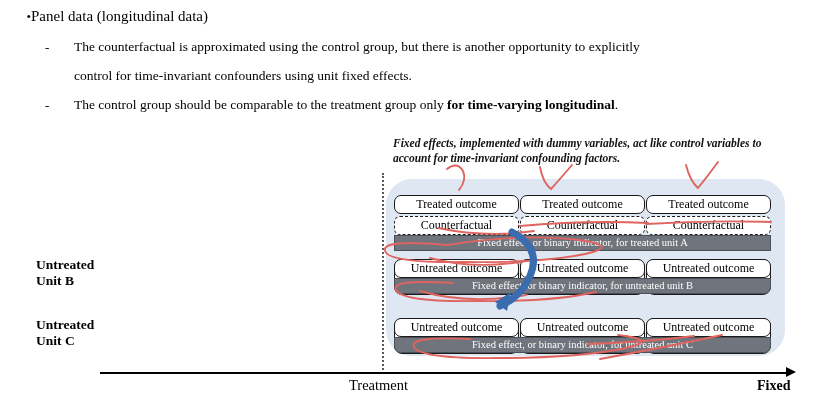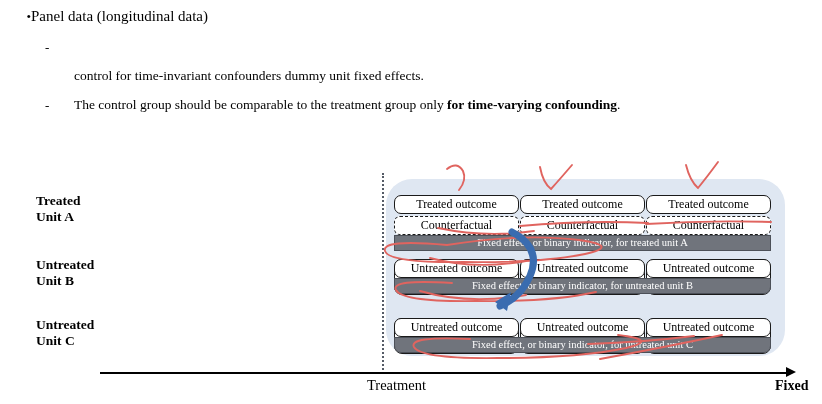--- a/index.html
+++ b/index.html
@@ -148,59 +148,57 @@
     left: 786px; top: 242px;
     width: 0; height: 0;
     border-top: 5px solid transparent;
     border-bottom: 5px solid transparent;
     border-left: 10px solid #000000;
   }
   .axis-lab {
     position: absolute;
     font-weight: bold;
     font-size: 14px;
-    margin-left: 18px;
   }
   .lab-treatment { left: 349px; top: 252px; font-weight: normal; font-size: 14.5px; }
   .lab-time { left: 757px; top: 253px; }
 
   
   .ink { position: absolute; left: 0; top: 0; width: 822px; height: 279px; pointer-events: none; z-index: 9; }
 </style>
 </head>
 <body>
 
 <div class="bullets">
 
   <div class="bullet-l1">
     <span class="mark">•</span><span>Panel data (longitudinal data)</span>
   </div>
 
   <div class="bullet-l2 b2a">
-    <span class="dash">-</span>
+    <span class="dash">-</span><span>The counterfactual is approximated using the control group, but there is another opportunity to explicitly</span>
   </div>
 
   <div class="bullet-l2 b2a-line2">
-    <span>control for time-invariant confounders dummy unit fixed effects.</span>
+    <span>control for time-invariant confounders using unit fixed effects.</span>
   </div>
 
   <div class="bullet-l2 b2b">
-    <span class="dash">-</span><span>The control group should be comparable to the treatment group only </span><span class="bold">for time-varying confounding</span><span>.</span>
+    <span class="dash">-</span><span>The control group should be comparable to the treatment group only </span><span class="bold">for time-varying longitudinal</span><span>.</span>
   </div>
 
 </div>
 
 <div class="diagram">
 
+  <div class="note">Fixed effects, implemented with dummy variables, act like control variables to account for time-invariant confounding factors.</div>
 
   <div class="panel"></div>
   <div class="tline"></div>
 
-  <div class="rowlabel lab-a">Treated
-Unit A</div>
   <div class="rowlabel lab-b">Untreated
 Unit B</div>
   <div class="rowlabel lab-c">Untreated
 Unit C</div>
 
   <div class="obox" style="left:394px; top:70px;  width:125px;">Treated outcome</div>
   <div class="obox" style="left:520px; top:70px;  width:125px;">Treated outcome</div>
   <div class="obox" style="left:646px; top:70px;  width:125px;">Treated outcome</div>
 
   <div class="obox dashed" style="left:394px; top:91px; width:125px;">Counterfactual</div>

